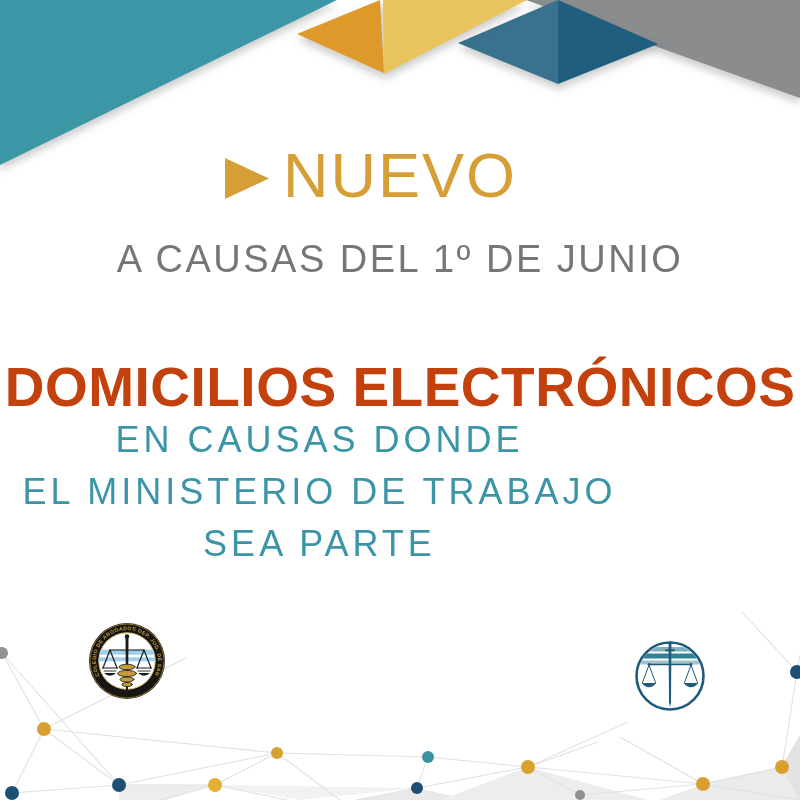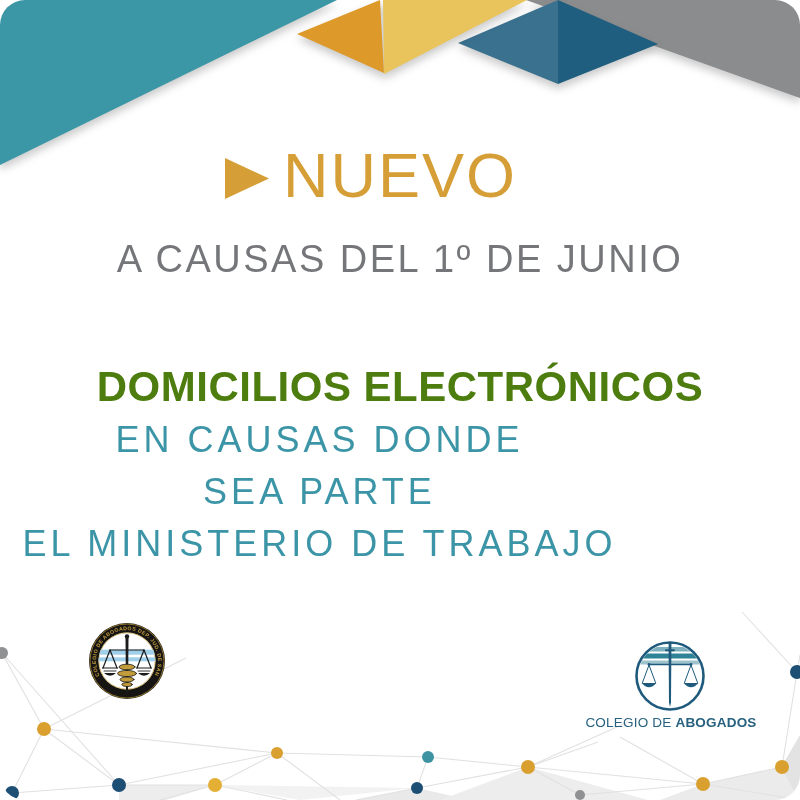--- a/index.html
+++ b/index.html
@@ -1,38 +1,37 @@
 <!DOCTYPE html>
 <html><head>
 <meta charset="utf-8">
 <style>
   html,body{margin:0;padding:0;background:#fff;}
   .canvas{
     position:relative;width:800px;height:800px;background:#ffffff;overflow:hidden;
     font-family:"Liberation Sans",sans-serif;
-    border-radius:25px;
   }
   svg{display:block;}
   .abs{position:absolute;}
   
   #banner{left:0;top:0;}
   .shadowed{filter:drop-shadow(0 5px 4px rgba(80,80,80,0.30));}
   
   #play-triangle{left:225px;top:158px;}
   .nuevo{
     left:0;top:144px;width:800px;text-align:center;
     font-size:63px;line-height:63px;letter-spacing:2px;color:#D69E36;font-weight:400;
   }
   .subtitle{
     left:0;top:240px;width:800px;text-align:center;
     font-size:38px;line-height:38px;letter-spacing:2.5px;color:#75767A;font-weight:400;
   }
   .headline{
     left:0;top:366px;width:800px;text-align:center;
-    font-size:42px;line-height:42px;letter-spacing:0.5px;color:#4d7c0f;font-weight:700;
+    font-size:55px;line-height:42px;letter-spacing:0.5px;color:#c2410c;font-weight:700;
   }
   .bodyblock{
     left:0;top:414px;width:639px;text-align:center;
     font-size:36px;line-height:52px;letter-spacing:4px;color:#3B95A7;font-weight:400;
   }
   
   #network{left:0;top:0;}
   #network line{stroke:#E1E1E1;stroke-width:1.1;}
   
   #seal-left{left:87px;top:621px;}
@@ -129,22 +128,22 @@
     <polygon points="0,0 44,20.5 0,41" fill="#D69E36"></polygon>
   </svg>
   <div class="abs nuevo">NUEVO</div>
 
   <div class="abs subtitle">A CAUSAS DEL 1º DE JUNIO</div>
 
   <div class="abs headline">DOMICILIOS ELECTRÓNICOS</div>
 
   <div class="abs bodyblock">
     <div>EN CAUSAS DONDE</div>
+    <div>EL MINISTERIO DE TRABAJO</div>
     <div>SEA PARTE</div>
-    <div>EL MINISTERIO DE TRABAJO</div>
   </div>
 
   <svg id="seal-left" class="abs" width="80" height="80" viewBox="0 0 80 80">
     <defs>
       <clipPath id="sealInner">
           <circle cx="40" cy="40" r="28.5"></circle>
         </clipPath>
       <path id="sealArc" d="M 13.15,55.5 A 31,31 0 1 1 66.85,55.5" fill="none"></path>
     </defs>
     <circle cx="40" cy="40" r="38" fill="#171513"></circle>
@@ -202,17 +201,14 @@
       <circle cx="24" cy="34.5" r="1.4" stroke="none"></circle>
       <circle cx="66" cy="34.5" r="1.4" stroke="none"></circle>
       <line x1="24" y1="35" x2="17.5" y2="52.5" stroke-width="1"></line>
       <line x1="24" y1="35" x2="30.5" y2="52.5" stroke-width="1"></line>
       <line x1="66" y1="35" x2="59.5" y2="52.5" stroke-width="1"></line>
       <line x1="66" y1="35" x2="72.5" y2="52.5" stroke-width="1"></line>
       <path d="M 16.5,53 Q 24,61.5 31.5,53 Z" stroke="none"></path>
       <path d="M 58.5,53 Q 66,61.5 73.5,53 Z" stroke="none"></path>
     </g>
   </svg>
-  <div class="abs logo-name">
-    <span>COLEGIO DE</span><b>ABOGADOS</b>
-  </div>
 
 </div>
 
 </body></html>

